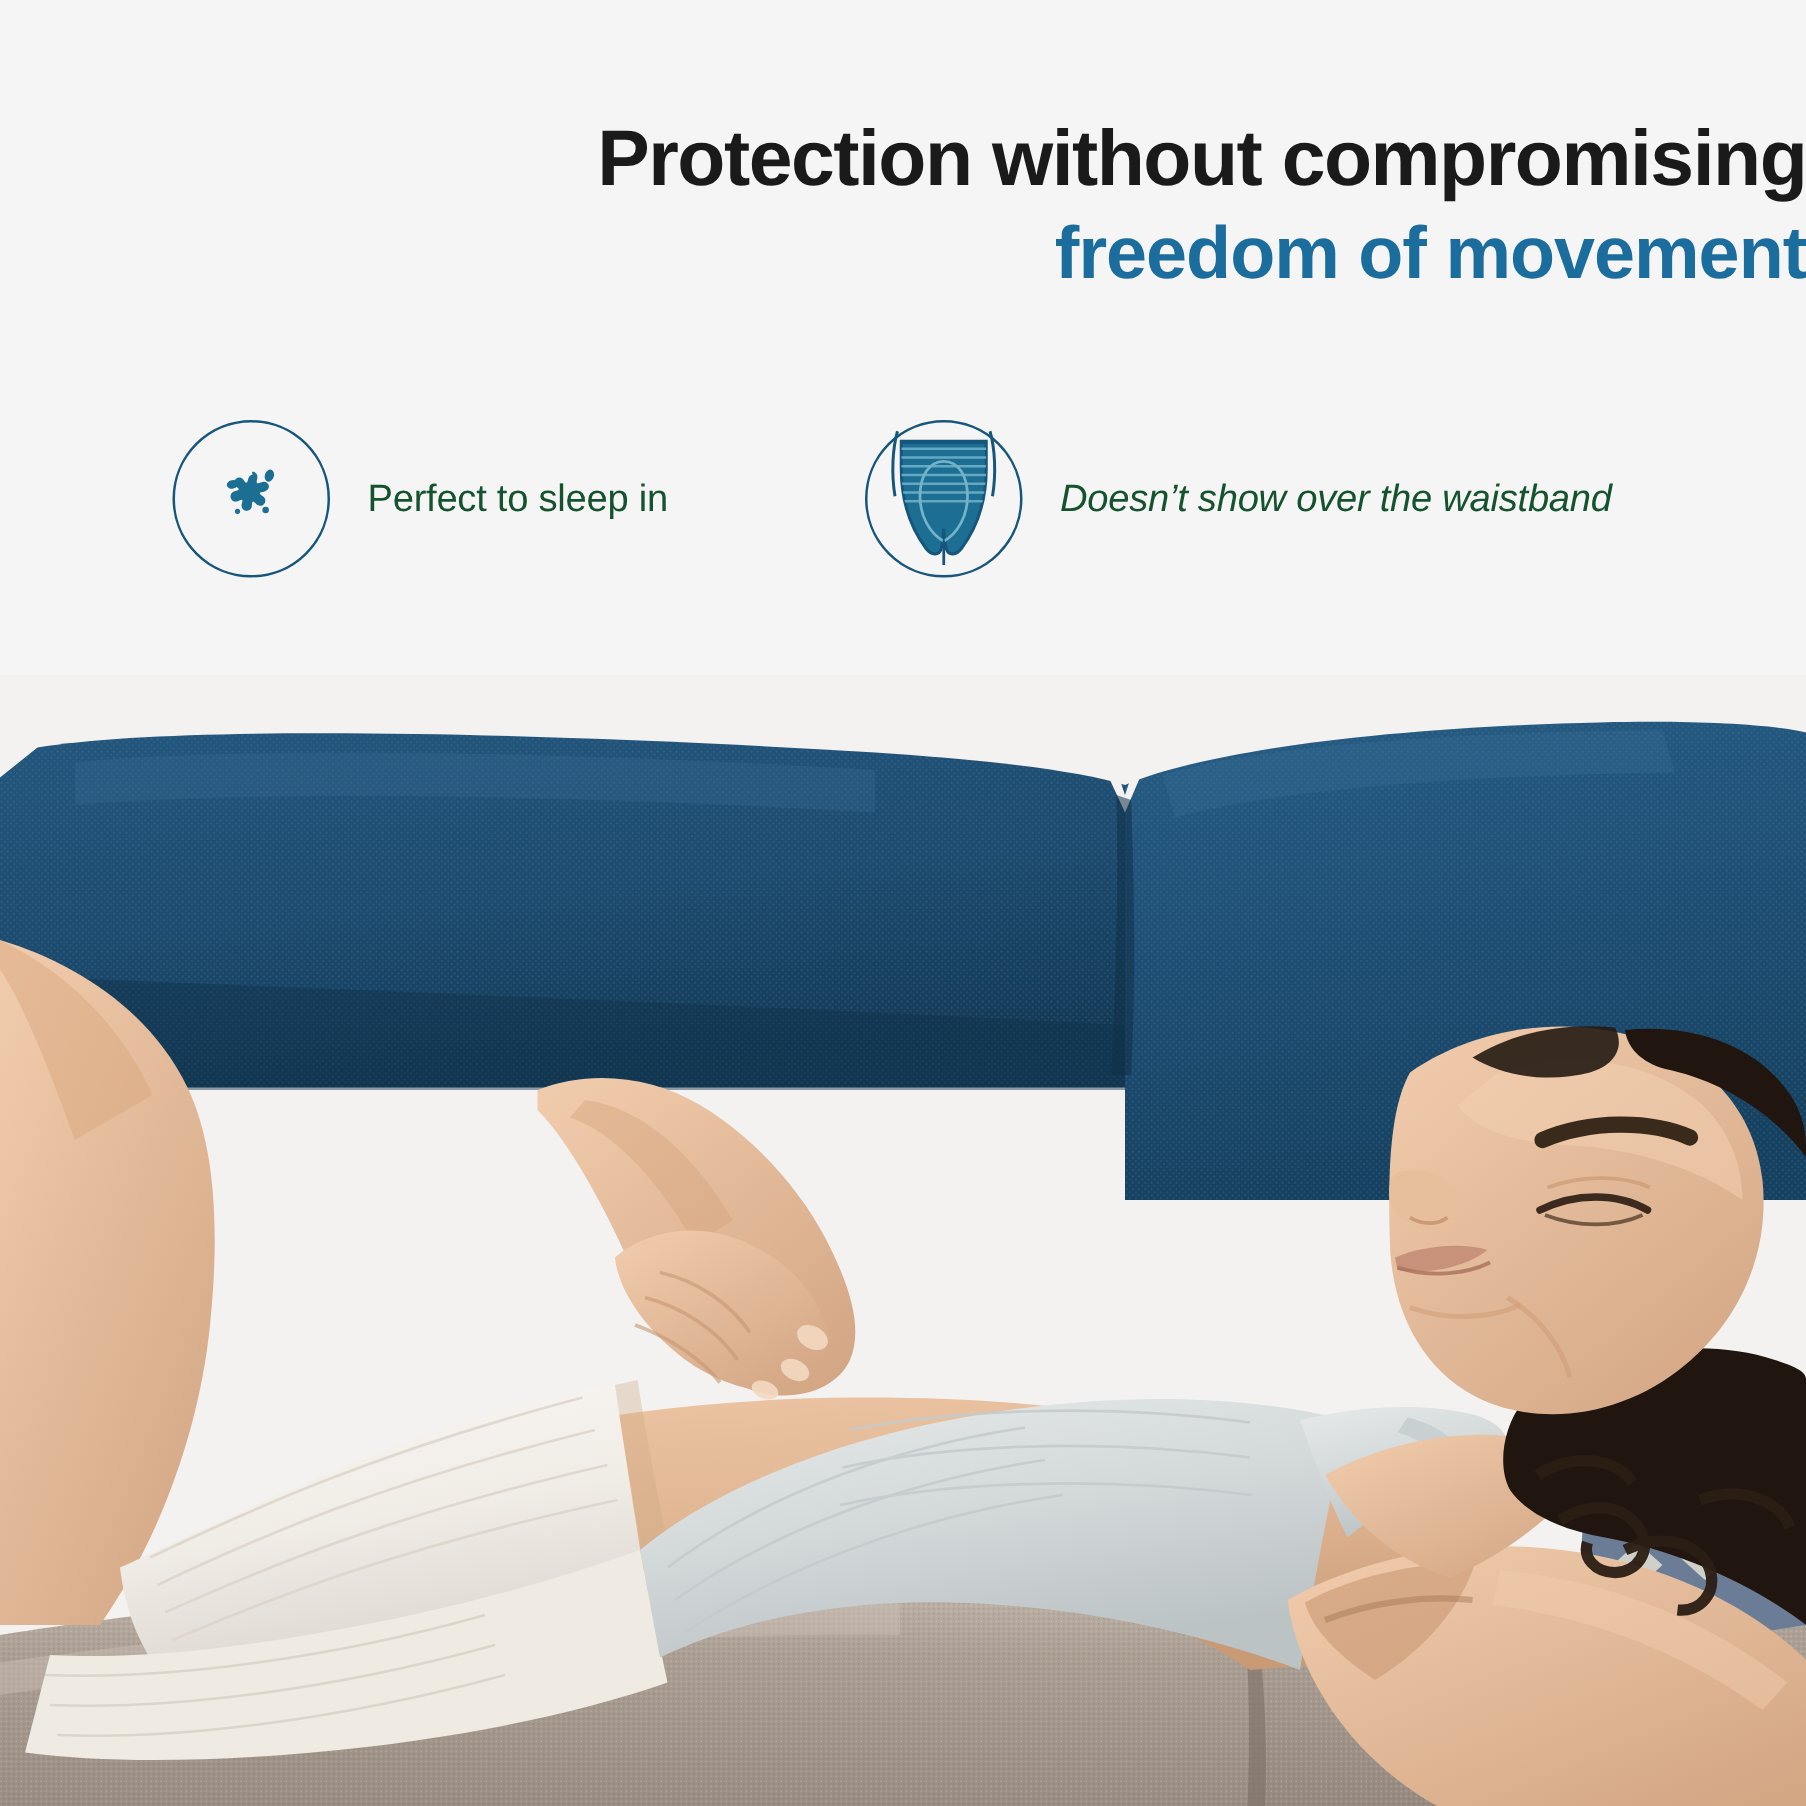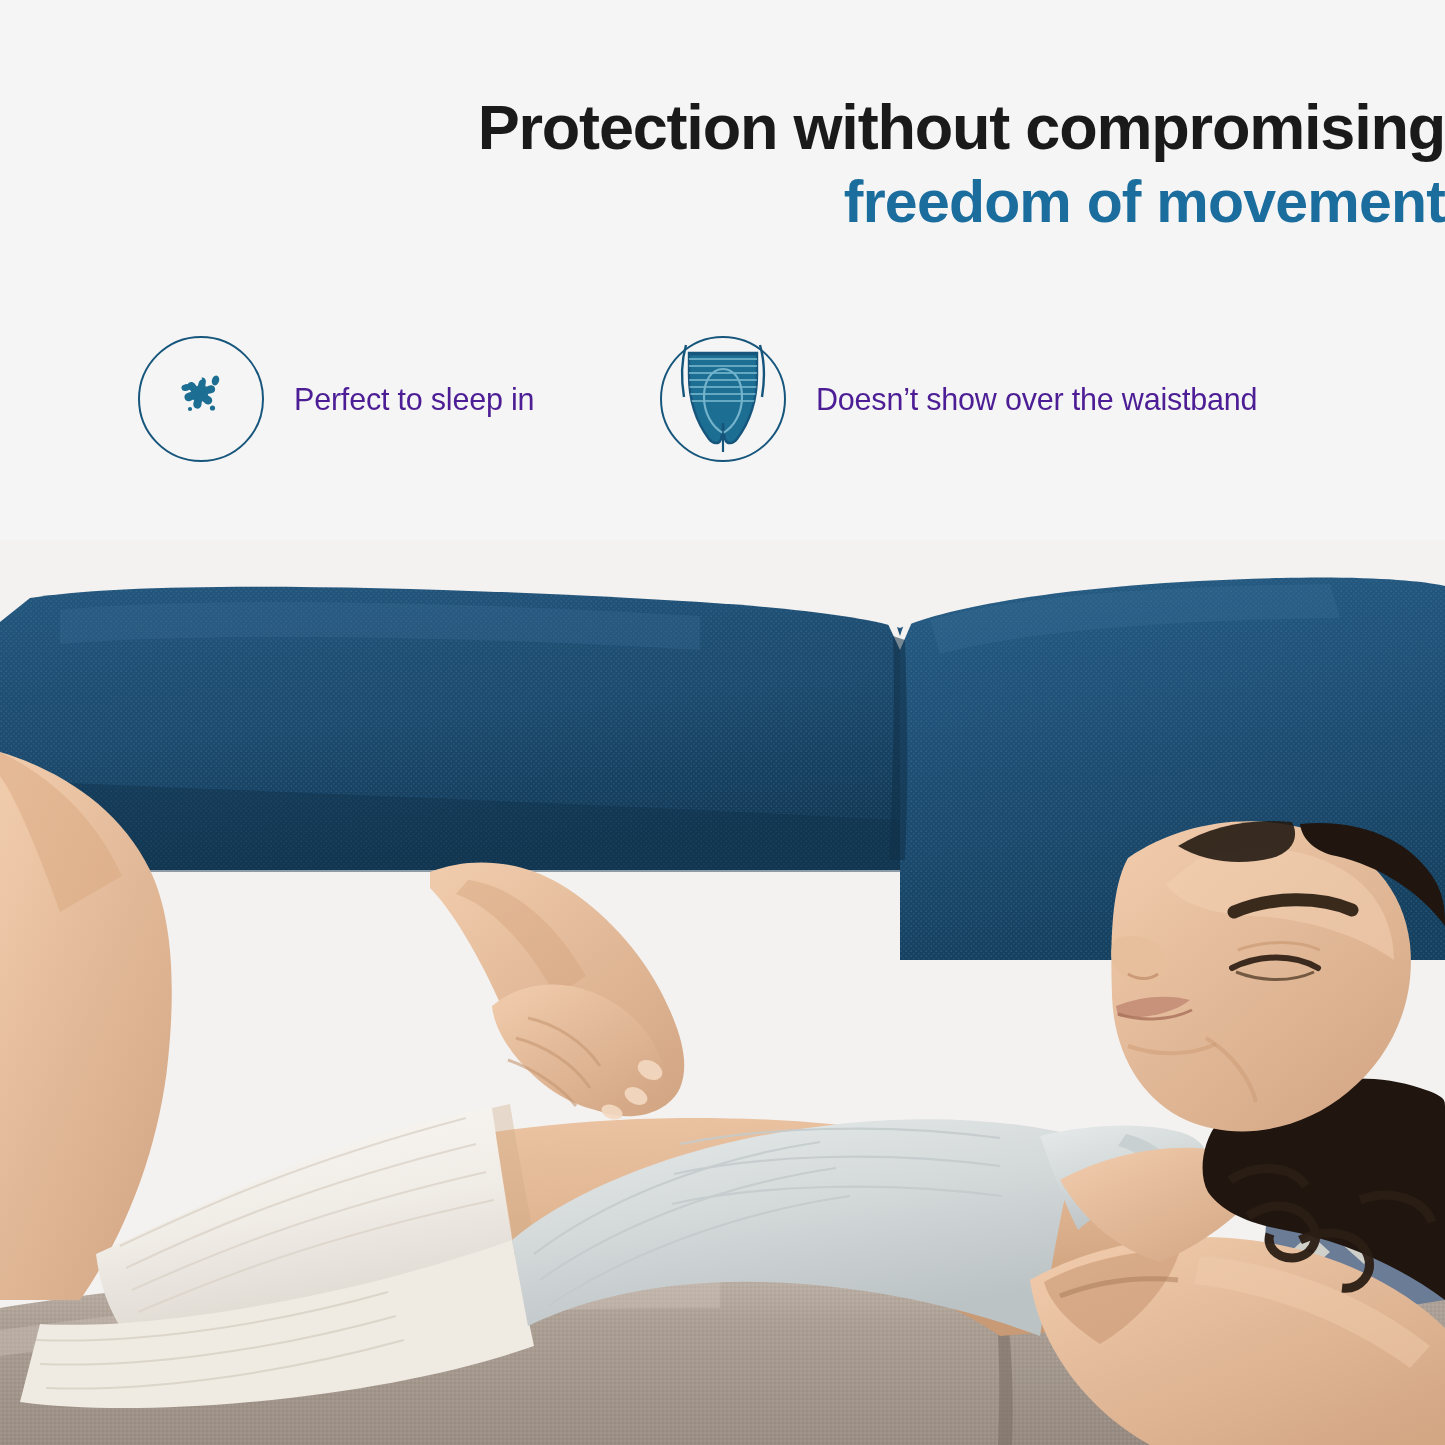--- a/index.html
+++ b/index.html
@@ -22,32 +22,32 @@
   }
   .headline .l2{
     display:block;font-size:59px;font-weight:bold;color:#1b6d9e;
     letter-spacing:-0.8px;margin-top:14px;margin-left:24px;
   }
 
   
   .features{position:absolute;left:0;top:336px;width:1445px;height:140px;}
   .feature{position:absolute;top:0;display:flex;align-items:center;}
   .feature-1{left:138px;}
-  .feature-2{left:660px;}
+  .feature-2{left:692px;font-style:italic;}
   .icon-circle{
     width:122px;height:122px;border-radius:50%;
     border:2.5px solid #17567c;
     background:#f5f5f5;
     display:flex;align-items:center;justify-content:center;
     flex:0 0 auto;
   }
   .feature-text{
     margin-left:30px;
     font-size:30.5px;line-height:1.33;
-    color:#4c1d95;font-weight:normal;letter-spacing:-0.2px;
+    color:#14532d;font-weight:normal;letter-spacing:-0.2px;
     white-space:nowrap;
   }
   .feature-text .line{display:block;}
 
   
   .photo{
     position:absolute;left:0;top:540px;width:1445px;height:905px;
     overflow:hidden;background:#ded6cf;
   }
   .photo svg{display:block;width:1445px;height:905px;}

